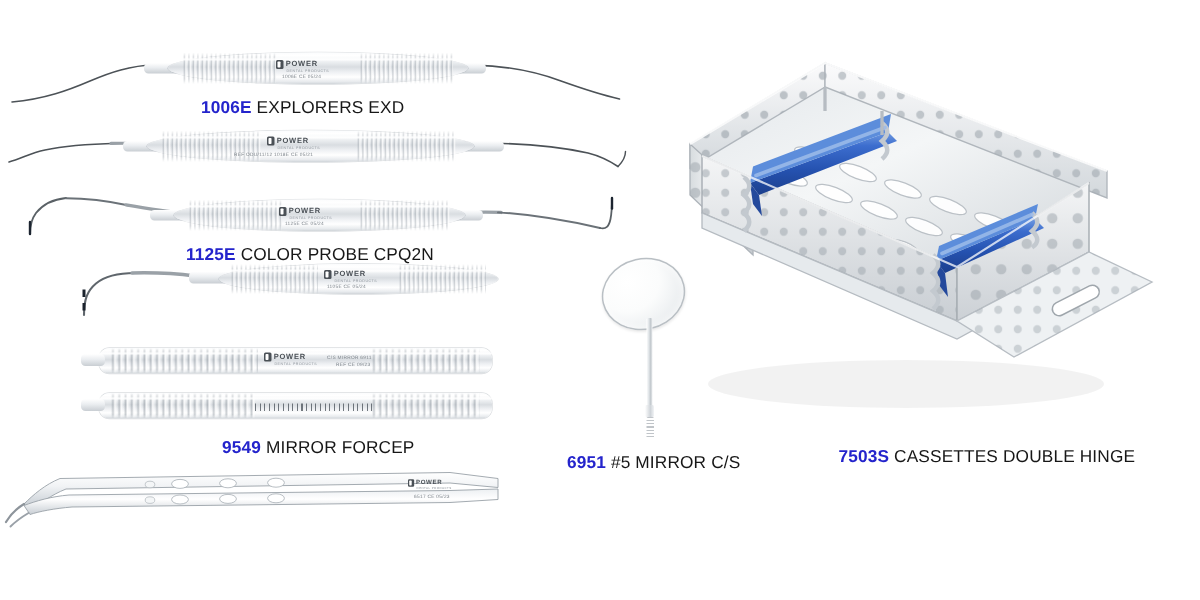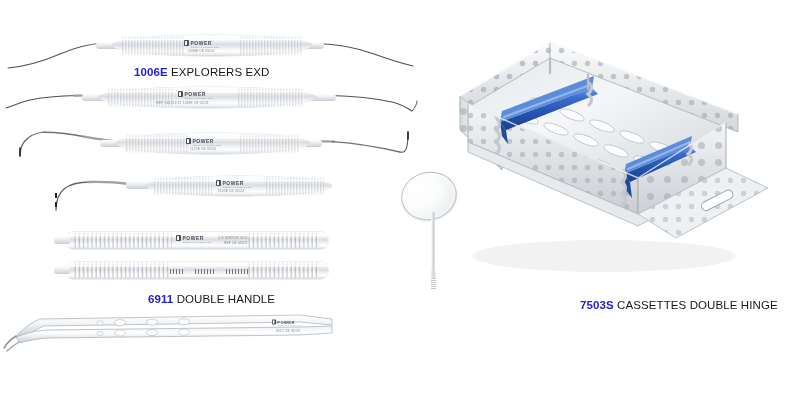--- a/index.html
+++ b/index.html
@@ -201,20 +201,24 @@
       <div class="shine" style="top:3px;height:3px;"></div>
 
       <div class="logoblk" style="left:70px;top:5px;">
         <div class="logomark"></div>
         <div class="logotext">POWER</div>
         <div class="logosub">DENTAL PRODUCTS</div>
       </div>
       <div class="microtext" style="left:74px;top:13.5px;">1125E CE 05/24</div>
     </div>
   </div>
+  <div class="caption" style="left:124px;top:164px;">
+    <span class="code">1125E</span>
+    <span class="name">COLOR PROBE CPQ2N</span>
+  </div>
 
   <div class="inst" style="left:0px;top:176px;width:360px;height:38px;">
     <svg class="tipsvg" style="left:30px;top:0px;" width="140" height="38" viewBox="0 0 140 38">
       <path d="M60 6 C 48 6, 40 8, 34 13 C 28 18, 26 24, 26 34" stroke="#5f666c" stroke-width="1.4" fill="none" stroke-linecap="round"></path>
       <path d="M26 17 L26 22" stroke="#1a222c" stroke-width="2" stroke-linecap="butt"></path>
       <path d="M26 26 L26 31" stroke="#1a222c" stroke-width="2" stroke-linecap="butt"></path>
       <path d="M58 6 C 74 5.6, 88 6.4, 100 8" stroke="#9aa1a7" stroke-width="2.3" fill="none" stroke-linecap="round"></path>
     </svg>
     <div class="cone" style="left:126px;top:5px;width:28px;height:8px;border-radius:3px 1px 1px 3px;"></div>
 
@@ -253,22 +257,22 @@
       <div class="knurl coarse" style="left:8px;width:96px;"></div>
       <div class="knurl coarse" style="left:182px;width:72px;"></div>
       <div class="shine" style="top:2px;height:3px;"></div>
       <div style="position:absolute;left:104px;top:7px;width:78px;height:5px;
                   background-image:repeating-linear-gradient(to right,
                     rgba(70,78,86,.75) 0 .7px, rgba(70,78,86,0) .7px 3.1px);"></div>
     </div>
     <div class="cone" style="left:54px;top:36px;width:16px;height:8px;border-radius:3px;"></div>
   </div>
   <div class="caption" style="left:148px;top:293px;">
-    <span class="code">6911</span>
-    <span class="name">DOUBLE HANDLE</span>
+    <span class="code">9549</span>
+    <span class="name">MIRROR FORCEP</span>
   </div>
 
   <div class="inst" style="left:0px;top:306px;width:340px;height:46px;">
     <svg style="position:absolute;left:0;top:0;" width="340" height="46" viewBox="0 0 340 46">
       <defs>
         <linearGradient id="steelUp" x1="0" y1="0" x2="0" y2="1">
           <stop offset="0%" stop-color="#ffffff"></stop>
           <stop offset="35%" stop-color="#f1f3f5"></stop>
           <stop offset="70%" stop-color="#d5dadf"></stop>
           <stop offset="100%" stop-color="#bfc5cb"></stop>
@@ -311,20 +315,24 @@
     <div style="position:absolute;left:39px;top:40px;width:4px;height:60px;
                 background:linear-gradient(to right,#ffffff,#e3e7ea 35%,#c2c8cd 70%,#eef0f2);
                 border-radius:1px;"></div>
     <div style="position:absolute;left:38px;top:98px;width:6px;height:8px;
                 background:linear-gradient(to right,#ffffff,#cfd4d9 60%,#f2f4f6);
                 border-radius:1px;"></div>
     <div style="position:absolute;left:38.5px;top:106px;width:5px;height:14px;
                 background-image:repeating-linear-gradient(to bottom,
                   rgba(140,148,156,.55) 0 .8px, rgba(255,255,255,.95) .8px 2.1px);
                 border-radius:1px;"></div>
+  </div>
+  <div class="caption" style="left:378px;top:303px;">
+    <span class="code">6951</span>
+    <span class="name">#5 MIRROR C/S</span>
   </div>
 
   <div class="cassette" style="left:438px;top:18px;width:352px;height:272px;">
     <svg style="position:absolute;left:0;top:0;" width="352" height="272" viewBox="0 0 352 272">
       <defs>
         <linearGradient id="wallL" x1="0" y1="0" x2="1" y2="0">
           <stop offset="0%" stop-color="#d7dcdf"></stop>
           <stop offset="40%" stop-color="#f6f7f8"></stop>
           <stop offset="100%" stop-color="#c6cbd0"></stop>
         </linearGradient>
@@ -436,18 +444,18 @@
         <path d="M190 151 L250 125" stroke="#9dbcea" stroke-width="2.4" opacity=".85" stroke-linecap="round"></path>
       </g>
 
       <path d="M112 40 L112 56" stroke="#b6bcc2" stroke-width="2.2"></path>
       <path d="M150 56 L150 72" stroke="#b6bcc2" stroke-width="2.2"></path>
 
       <path d="M22 78 L112 24 L300 96" stroke="#ffffff" stroke-width="1.6" fill="none" opacity=".9"></path>
       <path d="M30 86 L200 160 L288 104" stroke="#ffffff" stroke-width="1.4" fill="none" opacity=".75"></path>
     </svg>
   </div>
-  <div class="caption" style="left:580px;top:299px;">
+  <div class="caption" style="left:559px;top:299px;">
     <span class="code">7503S</span>
     <span class="name">CASSETTES DOUBLE HINGE</span>
   </div>
 
 </div>
 
 </body></html>

